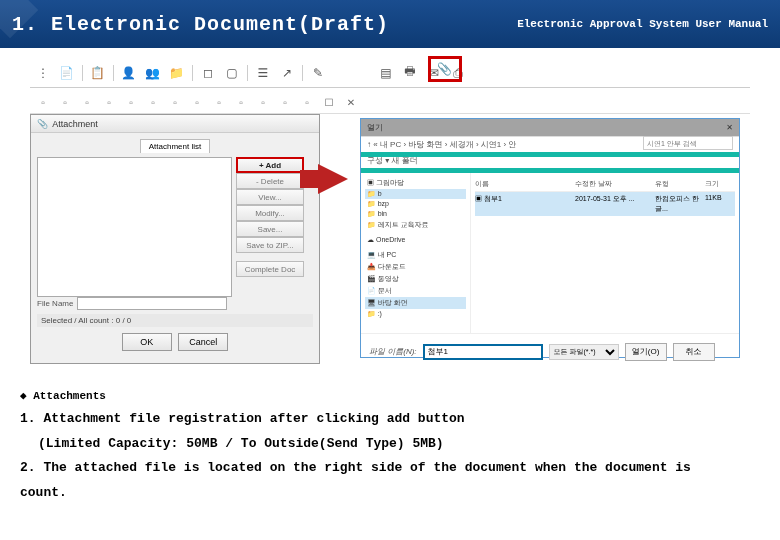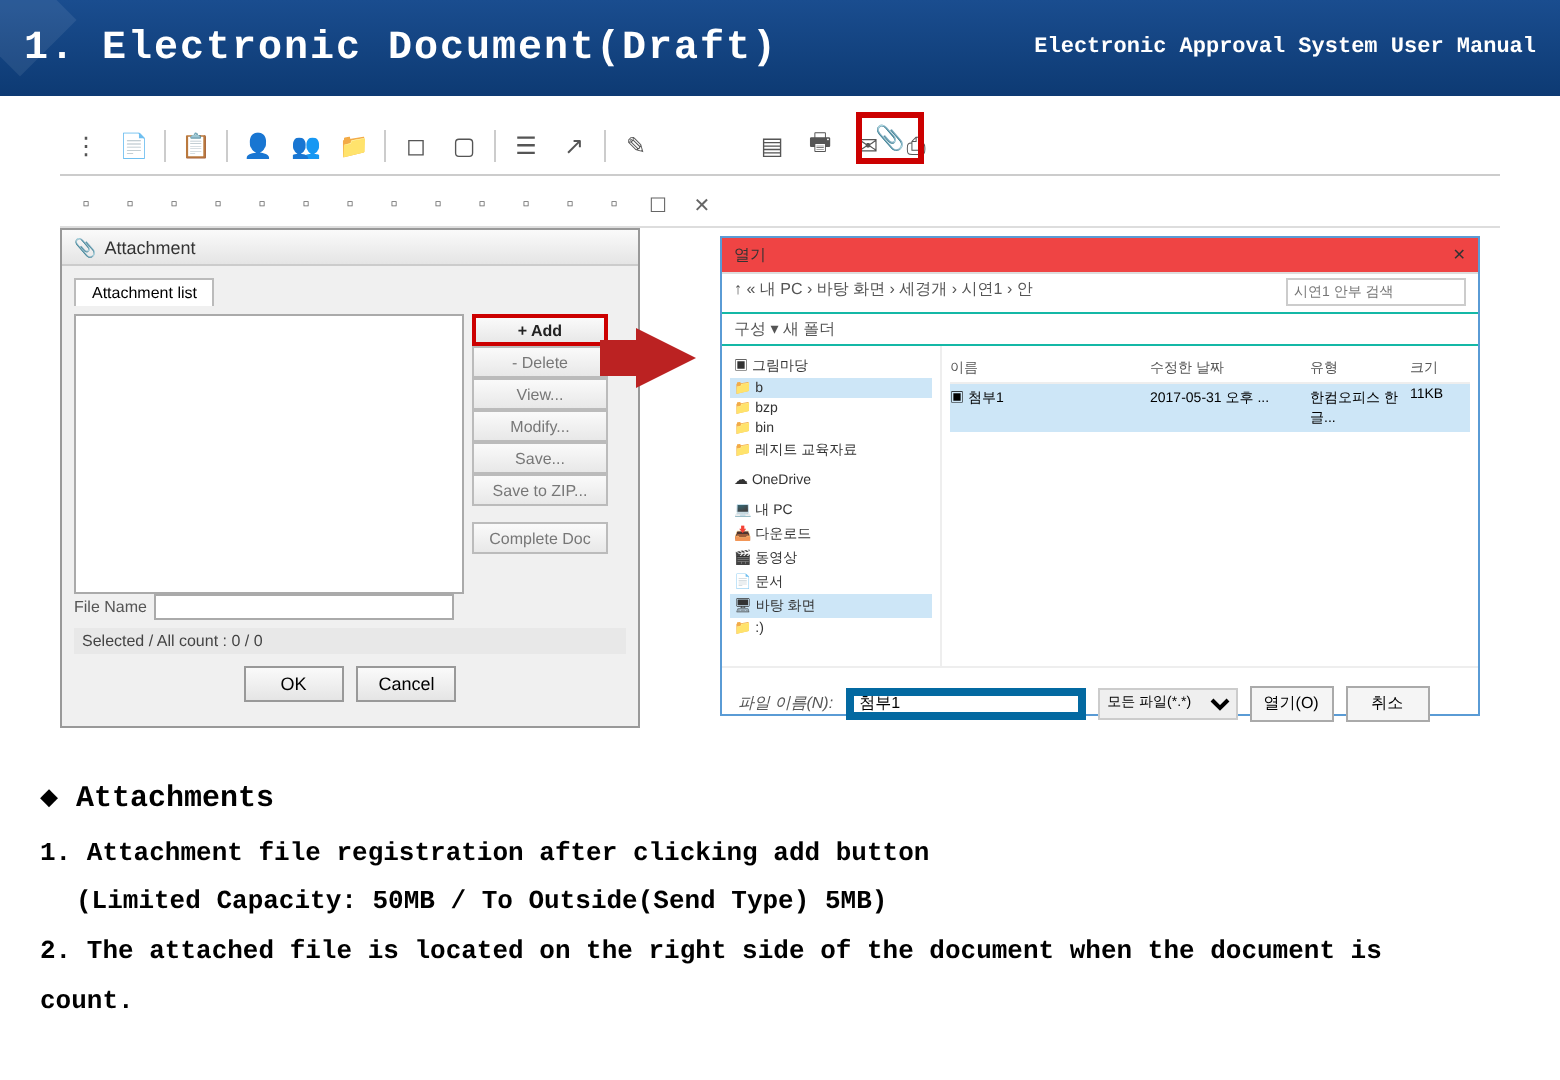--- a/index.html
+++ b/index.html
@@ -18,65 +18,65 @@
 .tb-highlight { border: 3px solid #cc0000; padding: 1px 3px; display: inline-flex; position: absolute; left: 398px; top: -2px; }
 
 .toolbar2 { height: 22px; display: flex; align-items: center; gap: 4px; padding: 2px 4px; border-bottom: 1px solid #ddd; }
 .tb2-icon { width: 18px; height: 16px; font-size: 10px; color: #666; display: inline-flex; align-items: center; justify-content: center; }
 
 .dialogs { position: relative; height: 250px; }
 
 .attach-dlg { position: absolute; left: 0; top: 0; width: 290px; height: 250px; border: 1px solid #999; background: #f0f0f0; font-size: 9px; }
 .dlg-title { height: 18px; background: linear-gradient(#fafafa,#e5e5e5); border-bottom: 1px solid #ccc; padding: 2px 6px; display: flex; align-items: center; gap: 4px; color: #333; }
 .dlg-body { padding: 6px; }
-.tab-strip { height: 18px; }
+.tab-strip { height: 18px; text-align: center; }
 .tab { display: inline-block; padding: 2px 8px; background: #fff; border: 1px solid #bbb; border-bottom: none; font-size: 8px; }
 .list-area { display: flex; gap: 4px; }
 .list-box { width: 195px; height: 140px; background: #fff; border: 1px solid #aaa; }
 .btn-col { display: flex; flex-direction: column; gap: 0; width: 68px; }
 .btn-col button { height: 16px; font-size: 8px; background: linear-gradient(#fafafa,#e8e8e8); border: 1px solid #bbb; color: #777; }
 .btn-col button.add { border: 2px solid #cc0000; color: #222; font-weight: bold; }
 .fn-row { margin-top: 0; font-size: 8px; color: #555; display: flex; align-items: center; gap: 4px; }
 .fn-row input { width: 150px; height: 13px; border: 1px solid #aaa; font-size: 8px; }
 .status-row { margin-top: 4px; font-size: 8px; color: #444; background: #e8e8e8; padding: 2px 4px; }
 .dlg-footer { text-align: center; margin-top: 6px; }
 .dlg-footer button { width: 50px; height: 18px; font-size: 9px; background: linear-gradient(#fafafa,#e5e5e5); border: 1px solid #999; margin: 0 2px; }
 
 .arrow { position: absolute; left: 288px; top: 50px; width: 50px; height: 30px; }
 .arrow-shape { width: 0; height: 0; border-top: 15px solid transparent; border-bottom: 15px solid transparent; border-left: 30px solid #b22; position: relative; }
 .arrow-shape::before { content: ''; position: absolute; left: -48px; top: -9px; width: 20px; height: 18px; background: #b22; }
 
 .open-dlg { position: absolute; left: 330px; top: 4px; width: 380px; height: 240px; border: 1px solid #5a9bd5; background: #fff; font-size: 8px; }
-.open-title { height: 18px; background: #ef4444; border-bottom: 1px solid #ddd; padding: 2px 6px; display: flex; align-items: center; color: #333; }
+.open-title { height: 18px; background: #a3a3a3; border-bottom: 1px solid #ddd; padding: 2px 6px; display: flex; align-items: center; color: #333; }
 .open-title .x { margin-left: auto; }
-.open-nav { height: 20px; border-bottom: 1px solid #14b8a6; padding: 2px 6px; display: flex; align-items: flex-start; gap: 4px; color: #555; }
+.open-nav { height: 20px; border-bottom: 5px solid #14b8a6; padding: 2px 6px; display: flex; align-items: flex-end; gap: 4px; color: #555; }
 .open-nav input { width: 90px; height: 14px; border: 1px solid #ccc; font-size: 7px; margin-left: auto; padding: 0 3px; }
 .open-body { display: flex; height: 160px; }
 .open-tree { width: 110px; border-right: 1px solid #eee; padding: 4px; overflow: hidden; }
 .tree-item { padding: 1px 2px; color: #333; display: flex; align-items: center; gap: 3px; font-size: 7px; white-space: nowrap; }
 .tree-item.sel { background: #cde6f7; }
 .open-list { flex: 1; padding: 4px; }
 .list-hdr { display: flex; font-size: 7px; color: #555; border-bottom: 1px solid #eee; padding: 2px 0; }
 .list-hdr span:nth-child(1) { width: 100px; }
 .list-hdr span:nth-child(2) { width: 80px; }
 .list-hdr span:nth-child(3) { width: 50px; }
 .file-row { display: flex; font-size: 7px; padding: 2px 0; }
 .file-row.sel { background: #cde6f7; }
 .file-row span:nth-child(1) { width: 100px; }
 .file-row span:nth-child(2) { width: 80px; }
 .file-row span:nth-child(3) { width: 50px; }
 .file-row span:nth-child(4) { width: 30px; }
 .open-footer { height: 36px; border-top: 1px solid #eee; padding: 4px 8px; display: flex; align-items: center; gap: 6px; }
 .open-footer label { font-size: 8px; color: #555; font-style: italic; }
-.open-footer input { width: 120px; height: 16px; border: 4px solid #0369a1; font-size: 8px; padding: 0 3px; }
+.open-footer input { width: 120px; height: 16px; border: 2px solid #0369a1; font-size: 8px; padding: 0 3px; }
 .open-footer select { width: 70px; height: 16px; border: 1px solid #ccc; font-size: 7px; }
 .open-footer button { width: 42px; height: 18px; font-size: 8px; border: 1px solid #aaa; background: #f5f5f5; }
 
 .notes { padding: 8px 20px 0 20px; font-size: 13px; font-family: 'Courier New', monospace; font-weight: bold; line-height: 1.9; }
-.notes .bullet { font-size: 15px; }
+.notes .bullet { font-size: 11px; }
 .notes .indent { padding-left: 18px; }
 </style>
 </head>
 <body>
 
 <div class="header">
   <div class="header-title">1. Electronic Document(Draft)</div>
   <div class="header-sub">Electronic Approval System User Manual</div>
 </div>
 

